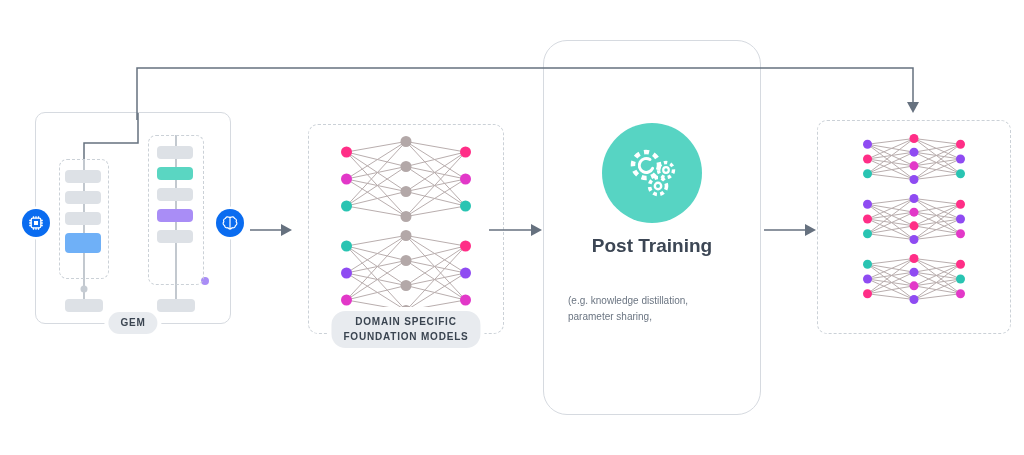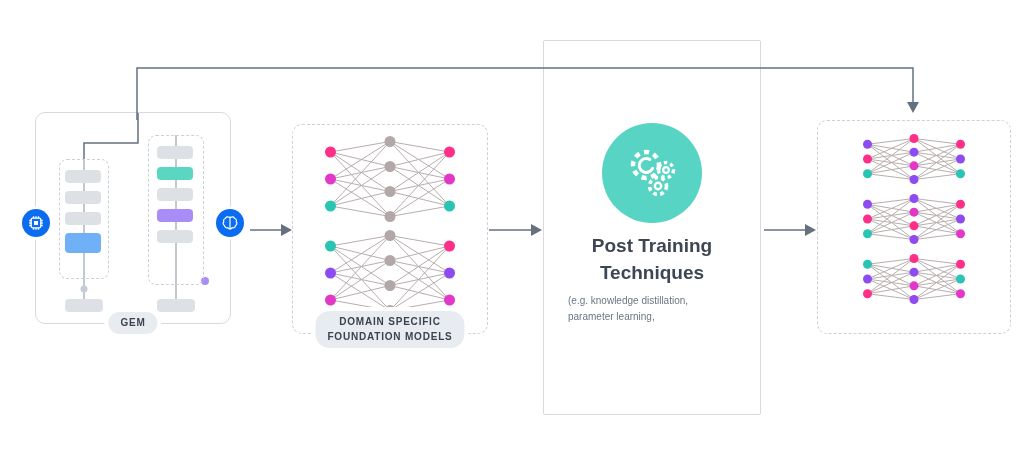--- a/index.html
+++ b/index.html
@@ -4,22 +4,22 @@
 <style>
   *{margin:0;padding:0;box-sizing:border-box}
   html,body{background:#fff}
   body{font-family:"Liberation Sans","DejaVu Sans",sans-serif}
   .canvas{position:relative;width:1024px;height:455px;background:#fff;overflow:hidden}
 
   .box{position:absolute;background:#fff;border-radius:10px}
   .solid{border:1.5px solid var(--border-solid,#d6dae0)}
   .dashed{border:1.5px dashed var(--border-dashed,#cbd1d7)}
   .gem{left:35px;top:112px;width:196px;height:212px}
-  .domain{left:292px;top:124px;width:196px;height:210px}
-  .post{left:543px;top:40px;width:218px;height:375px;border-radius:2px}
+  .domain{left:308px;top:124px;width:196px;height:210px}
+  .post{left:543px;top:40px;width:218px;height:375px;border-radius:24px}
   .user{left:817px;top:120px;width:194px;height:214px}
 
   .gem-lines{position:absolute;left:0;top:0}
   .ln{fill:none;stroke:var(--line,#66717f);stroke-width:1.5}
   .ln-thin{fill:none;stroke:#9aa4af;stroke-width:1.2}
   .ah{fill:var(--line,#66717f)}
   .dot-gray{fill:var(--dot-gray,#c6ccd3)}
   .dot-purple{fill:var(--dot-purple,#a98df6)}
 
   .dashedcol{position:absolute;border:1.5px dashed var(--border-dashed,#cbd1d7);border-radius:8px}
@@ -200,25 +200,24 @@
           <path d="M27 15.5 a7 7 0 1 0 2.6 8.8" stroke-width="3" stroke-linecap="round"></path>
           <circle cx="43" cy="26" r="7.5" stroke-width="3.4" stroke-dasharray="3.4 3.2"></circle>
           <circle cx="43" cy="26" r="2.8" stroke-width="2.2"></circle>
           <circle cx="35" cy="42" r="8.5" stroke-width="3.6" stroke-dasharray="3.8 3.4"></circle>
           <circle cx="35" cy="42" r="3.2" stroke-width="2.4"></circle>
         </g>
       </svg>
     </div>
     <div class="post-title">
       <span>Post Training</span>
-      <span>Techniques</span>
     </div>
     <div class="post-desc">
       <span>(e.g. knowledge distillation,</span>
-      <span>parameter learning,</span>
+      <span>parameter sharing,</span>
     </div>
   </div>
 
   <div class="box dashed user">
     <div class="net" style="top:12px"><svg width="104" height="52">
           <line x1="5.5" y1="11.24" x2="52" y2="5.5" stroke="#b9aeae" stroke-width="1"></line>
           <line x1="5.5" y1="11.24" x2="52" y2="19.166666666666668" stroke="#b9aeae" stroke-width="1"></line>
           <line x1="5.5" y1="11.24" x2="52" y2="32.833333333333336" stroke="#b9aeae" stroke-width="1"></line>
           <line x1="5.5" y1="11.24" x2="52" y2="46.5" stroke="#b9aeae" stroke-width="1"></line>
           <line x1="5.5" y1="26" x2="52" y2="5.5" stroke="#b9aeae" stroke-width="1"></line>

